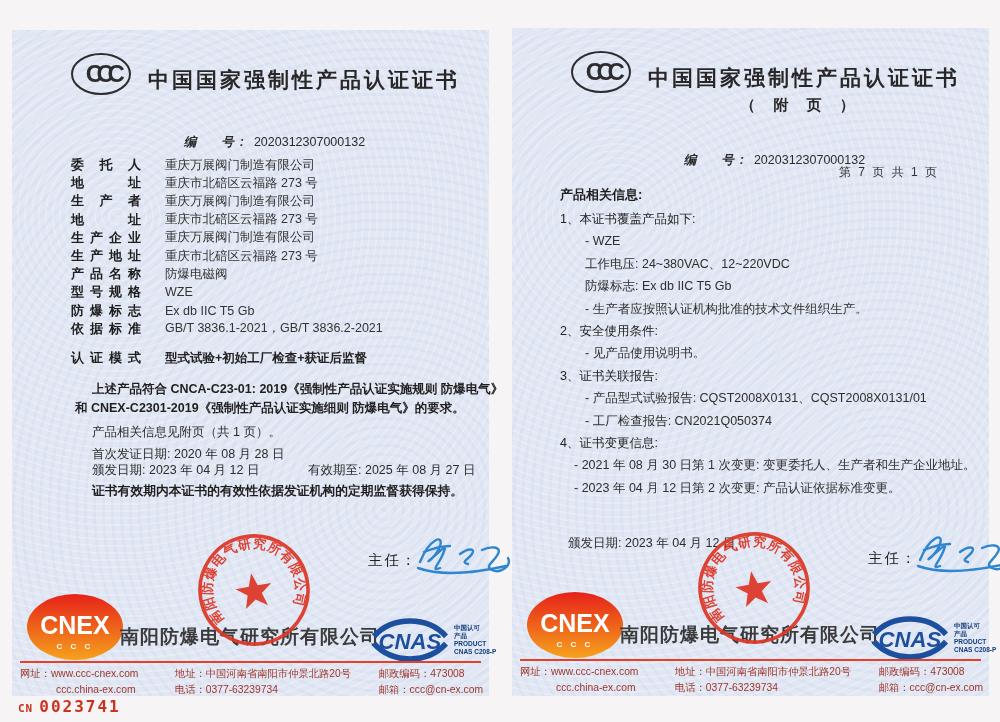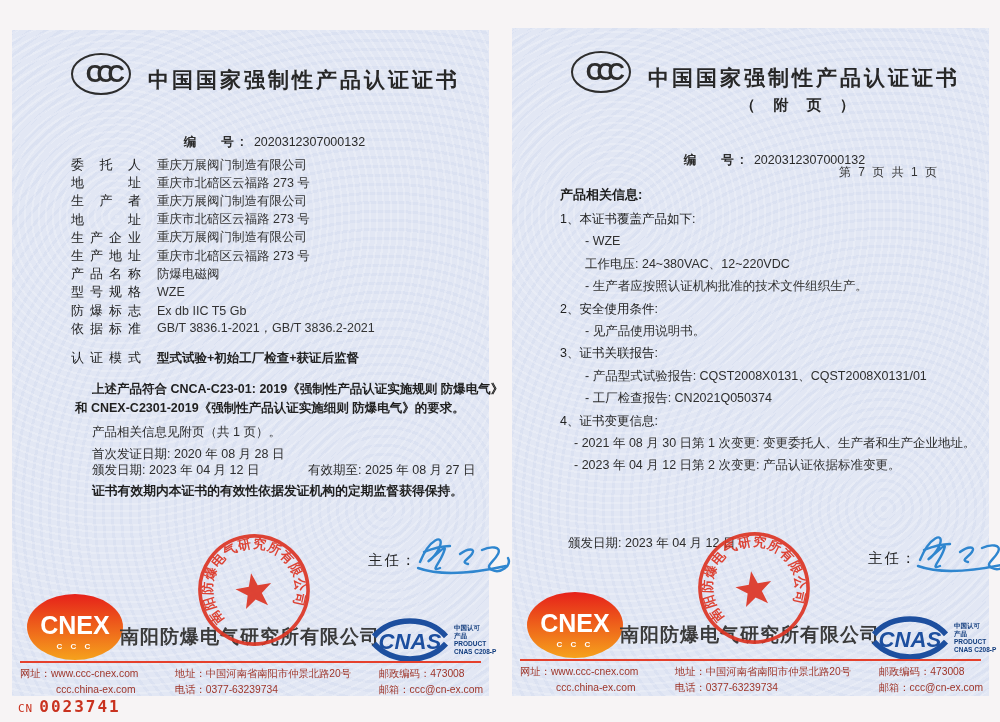--- a/index.html
+++ b/index.html
@@ -32,29 +32,29 @@
   .cert-subtitle {
     position:absolute; left:136px; top:68px; width:306px;
     text-align:center; font-size:15px; font-weight:bold; letter-spacing:7px; color:#272727;
   }
   .cert-no {
     position:absolute; left:0; right:0; text-align:center; padding-left:34px;
     font-size:12.5px; color:#2b2b2b; white-space:pre;
   }
   .cert-left  .cert-no { top:90px; }
   .cert-right .cert-no { top:110px; }
-  .cert-no b { letter-spacing:6px; margin-right:4px; }
+  .cert-no b { letter-spacing:6px; margin-right:4px;font-style:italic; }
   .page-info { position:absolute; right:50px; top:136px; font-size:12px; letter-spacing:2px; color:#333; }
 
   
   .fields { position:absolute; left:59px; top:126px; }
   .frow { height:18.2px; display:flex; align-items:center; white-space:nowrap; }
   .flabel {
-    display:inline-block; width:70px; margin-right:16px;
-    font-size:13px; font-weight:normal; color:#1e1e1e;
+    display:inline-block; width:70px; margin-right:24px;
+    font-size:13px; font-weight:bold; color:#1e1e1e;
     text-align:justify; text-align-last:justify;
   }
   .fvalue { font-size:12.5px; color:#333; }
   .mode-row { position:absolute; left:59px; top:319px; }
   .mode-row .fvalue { font-weight:bold; color:#222; }
 
   .compliance { position:absolute; left:51px; top:350px; width:410px; font-size:12.5px; font-weight:bold; color:#1f1f1f; line-height:19px; white-space:nowrap; }
   .compliance .ln1 { padding-left:29px; }
   .compliance .ln2 { padding-left:12px; }
   .attach-note  { position:absolute; left:80px; top:394px; font-size:12.5px; color:#2c2c2c; }
@@ -95,21 +95,21 @@
   .footer {
     position:absolute; left:8px; right:6px; top:636px;
     display:flex; font-size:10.3px; line-height:15.5px; color:#9e3428; white-space:nowrap;
   }
   .fcol1 { width:158px; }
   .fcol1 .l2 { padding-left:36px; }
   .fcol2 { width:208px; }
   .fcol3 { flex:1; }
 
   .serial { position:absolute; left:18px; top:697px; color:#c9321f; font-family:"DejaVu Sans Mono","Liberation Mono",monospace; }
-  .serial .pre { font-size:11px; letter-spacing:1px; margin-right:6px; }
+  .serial .pre { font-size:11px; letter-spacing:1px; margin-right:6px;font-weight:bold; }
   .serial .num { font-size:16px; font-weight:bold; letter-spacing:2px; }
 </style>
 </head>
 <body>
 
 <div class="cert cert-left">
 
   <svg class="ccc-logo" viewBox="0 0 124 88">
     <ellipse cx="62" cy="44" rx="58" ry="40" fill="none" stroke="#2d2d2d" stroke-width="4"></ellipse>
     <text x="64" y="60" text-anchor="middle" font-size="48" font-weight="bold" letter-spacing="-13" fill="#2d2d2d">CCC</text>
@@ -261,20 +261,21 @@
     <b>编  号:</b><span>2020312307000132</span>
   </div>
   <div class="page-info">第 7 页 共 1 页</div>
 
   <div class="section-title">产品相关信息:</div>
 
   <div class="plist">
     <div class="ind0">1、本证书覆盖产品如下:</div>
     <div class="ind1">- WZE</div>
     <div class="ind1">工作电压: 24~380VAC、12~220VDC</div>
+    <div class="ind1">防爆标志: Ex db IIC T5 Gb</div>
     <div class="ind1">- 生产者应按照认证机构批准的技术文件组织生产。</div>
     <div class="ind0">2、安全使用条件:</div>
     <div class="ind1">- 见产品使用说明书。</div>
     <div class="ind0">3、证书关联报告:</div>
     <div class="ind1">- 产品型式试验报告: CQST2008X0131、CQST2008X0131/01</div>
     <div class="ind1">- 工厂检查报告: CN2021Q050374</div>
     <div class="ind0">4、证书变更信息:</div>
     <div class="ind2">- 2021 年 08 月 30 日第 1 次变更: 变更委托人、生产者和生产企业地址。</div>
     <div class="ind2">- 2023 年 04 月 12 日第 2 次变更: 产品认证依据标准变更。</div>
   </div>

